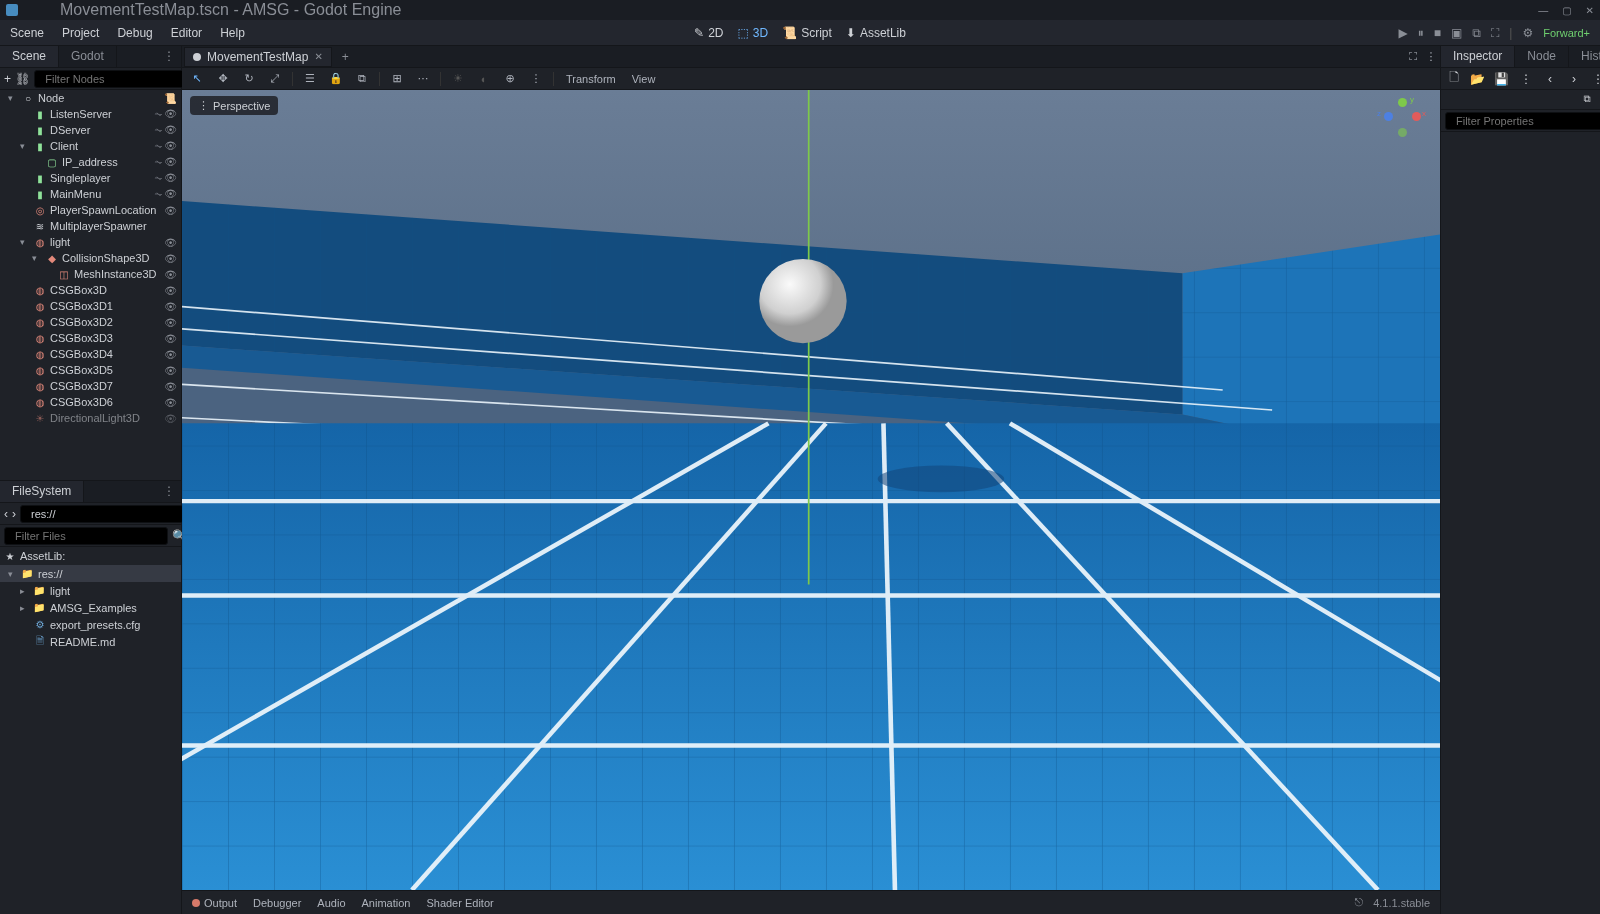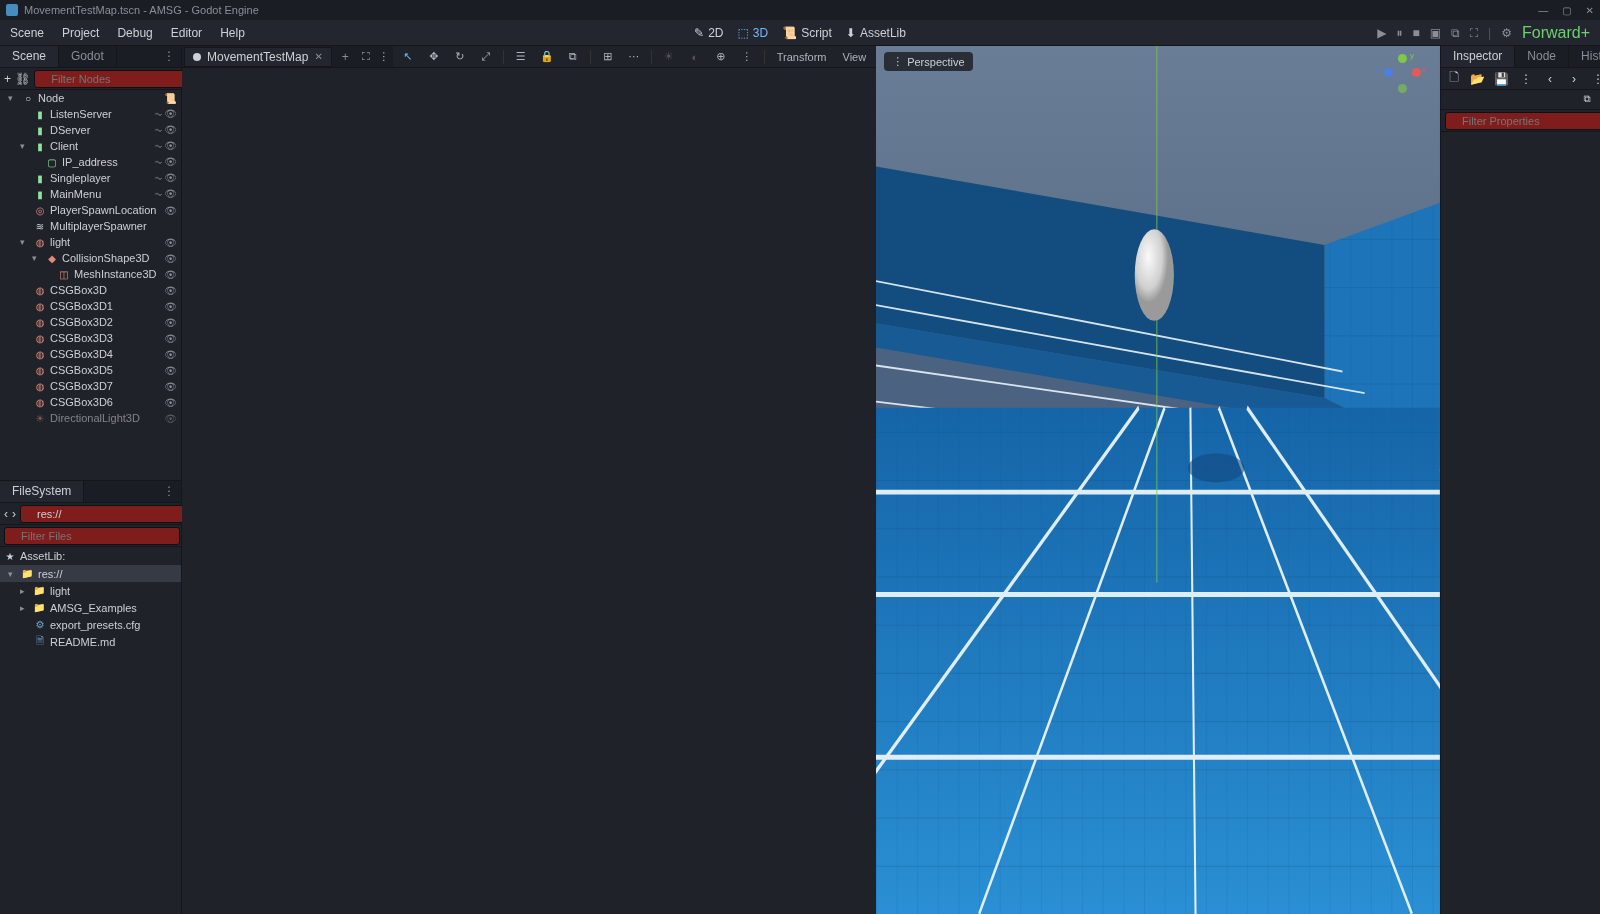--- a/index.html
+++ b/index.html
@@ -1,47 +1,47 @@
 <!DOCTYPE html>
 <html><head>
 <meta charset="utf-8">
 <style>
 * { margin:0; padding:0; box-sizing:border-box; font-family:"Segoe UI",Arial,sans-serif; }
 body { width:1600px; height:914px; background:#1a1d23; color:#cdd0d5; font-size:12px; overflow:hidden; display:flex; flex-direction:column; }
 .titlebar { height:20px; background:#1a1d23; display:flex; align-items:center; padding:0 6px; justify-content:space-between; }
 .titlebar-left { display:flex; align-items:center; gap:6px; }
 .titlebar-icon { width:12px; height:12px; background:#478cbf; border-radius:2px; }
-.titlebar-text { font-size:11px; color:#8a8e96; }
+.titlebar-text { font-size:16px; color:#8a8e96;margin-left:36px; }
 .winbtns { display:flex; gap:14px; color:#8a8e96; font-size:10px; }
 .menubar { height:26px; background:#23262e; display:flex; align-items:center; padding:0 10px; gap:18px; border-bottom:1px solid #14161a; justify-content:space-between; }
 .menu-left { display:flex; gap:18px; }
 .menu-item { color:#cdd0d5; cursor:pointer; }
 .menu-center { display:flex; gap:14px; position:absolute; left:50%; transform:translateX(-50%); }
 .mode-btn { color:#cdd0d5; cursor:pointer; display:flex; align-items:center; gap:4px; }
 .mode-btn.active { color:#70b8ff; }
 .menu-right { display:flex; gap:10px; align-items:center; color:#8a8e96; }
-.forward { color:#6fcf6f; font-size:16px; }
+.forward { color:#6fcf6f; font-size:11px; }
 .main { flex:1; display:flex; overflow:hidden; }
 .left-dock { width:182px; display:flex; flex-direction:column; background:#1f2228; border-right:1px solid #14161a; }
 .dock-tabs { height:22px; display:flex; background:#1a1d23; border-bottom:1px solid #14161a; }
 .dock-tab { padding:3px 12px; color:#8a8e96; cursor:pointer; border-right:1px solid #14161a; }
 .dock-tab.active { background:#23262e; color:#cdd0d5; }
 .dock-tools { height:22px; display:flex; align-items:center; padding:0 4px; gap:4px; border-bottom:1px solid #14161a; }
 .tool-btn { width:18px; height:18px; display:flex; align-items:center; justify-content:center; color:#cdd0d5; cursor:pointer; font-size:12px; }
-.filter-box { flex:1; background:#7f1d1d; border:1px solid #0e1013; height:18px; padding:0 16px; color:#8a8e96; font-size:11px; border-radius:3px; }
+.filter-box { flex:1; background:#000000; border:1px solid #0e1013; height:18px; padding:0 10px; color:#8a8e96; font-size:11px; border-radius:3px; }
 .tree { flex:1; overflow-y:auto; font-size:11px; }
 .tree-row { height:16px; display:flex; align-items:center; padding-left:4px; cursor:pointer; gap:4px; position:relative; }
 .tree-row.sel { background:#363a44; }
 .tree-row .ind { display:inline-block; }
 .tree-row .tog { width:10px; color:#8a8e96; font-size:9px; }
 .tree-row .ico { width:12px; height:12px; display:flex; align-items:center; justify-content:center; font-size:10px; }
 .tree-row .lbl { flex:1; white-space:nowrap; overflow:hidden; }
 .tree-row .right-icons { display:flex; gap:2px; margin-right:4px; color:#8a8e96; font-size:10px; }
 .fs-panel { height:50%; border-top:1px solid #14161a; display:flex; flex-direction:column; }
-.center { flex:1; display:flex; flex-direction:row; background:#1f2228; }
+.center { flex:1; display:flex; flex-direction:column; background:#1f2228; }
 .scene-tabs { height:22px; display:flex; align-items:center; background:#1a1d23; border-bottom:1px solid #14161a; padding-left:2px; }
 .scene-tab { display:flex; align-items:center; gap:6px; padding:2px 8px; background:#23262e; border:1px solid #14161a; margin-right:2px; cursor:pointer; }
 .scene-tab .close { color:#8a8e96; font-size:10px; }
 .scene-add { padding:0 8px; color:#8a8e96; cursor:pointer; }
 .viewport-toolbar { height:22px; display:flex; align-items:center; padding:0 6px; gap:8px; border-bottom:1px solid #14161a; color:#cdd0d5; }
 .vt-btn { width:18px; height:18px; display:flex; align-items:center; justify-content:center; cursor:pointer; color:#aeb3bc; font-size:11px; }
 .vt-btn.active { color:#70b8ff; }
 .vt-sep { width:1px; height:14px; background:#333; }
 .viewport { flex:1; position:relative; background:linear-gradient(180deg,#5a6e8a 0%,#4a5d79 30%,#2a85c8 45%,#1d6fb0 100%); margin:0 0 0 0; overflow:hidden; }
 .persp-badge { position:absolute; top:6px; left:8px; background:rgba(30,32,38,0.85); border-radius:4px; padding:3px 8px; display:flex; align-items:center; gap:4px; font-size:11px; color:#cdd0d5; }
@@ -465,20 +465,33 @@
       <div class="gizmo">
         <div class="dot" style="top:0;left:16px;background:#7ec94a"></div>
         <div class="dot" style="top:14px;left:30px;background:#e25b5b"></div>
         <div class="dot" style="top:14px;left:2px;background:#4d80e2"></div>
         <div class="dot" style="top:30px;left:16px;background:#7ec94a;opacity:.6"></div>
         <span style="position:absolute;top:-3px;left:28px;font-size:8px;color:#7ec94a">y</span>
         <span style="position:absolute;top:11px;left:40px;font-size:8px;color:#e25b5b">x</span>
         <span style="position:absolute;top:11px;left:-5px;font-size:8px;color:#4d80e2">z</span>
       </div>
     </div>
+    <div class="bottom-tabs">
+      <div class="bottom-left" id="bottom-left">
+          <span class="bt-item"><span class="dot"></span>Output</span>
+          <span class="bt-item">Debugger</span>
+          <span class="bt-item">Audio</span>
+          <span class="bt-item">Animation</span>
+          <span class="bt-item">Shader Editor</span>
+        </div>
+      <div style="display:flex;gap:10px;align-items:center;color:#8a8e96">
+        <span>⎋</span>
+        <span>4.1.1.stable</span>
+      </div>
+    </div>
   </div>
 
   <div class="right-dock">
     <div class="dock-tabs" id="insp-tabs">
         <div class="dock-tab active">Inspector</div>
         <div class="dock-tab">Node</div>
         <div class="dock-tab">History</div>
       </div>
     <div class="insp-toolbar">
       <div style="display:flex;gap:6px">

